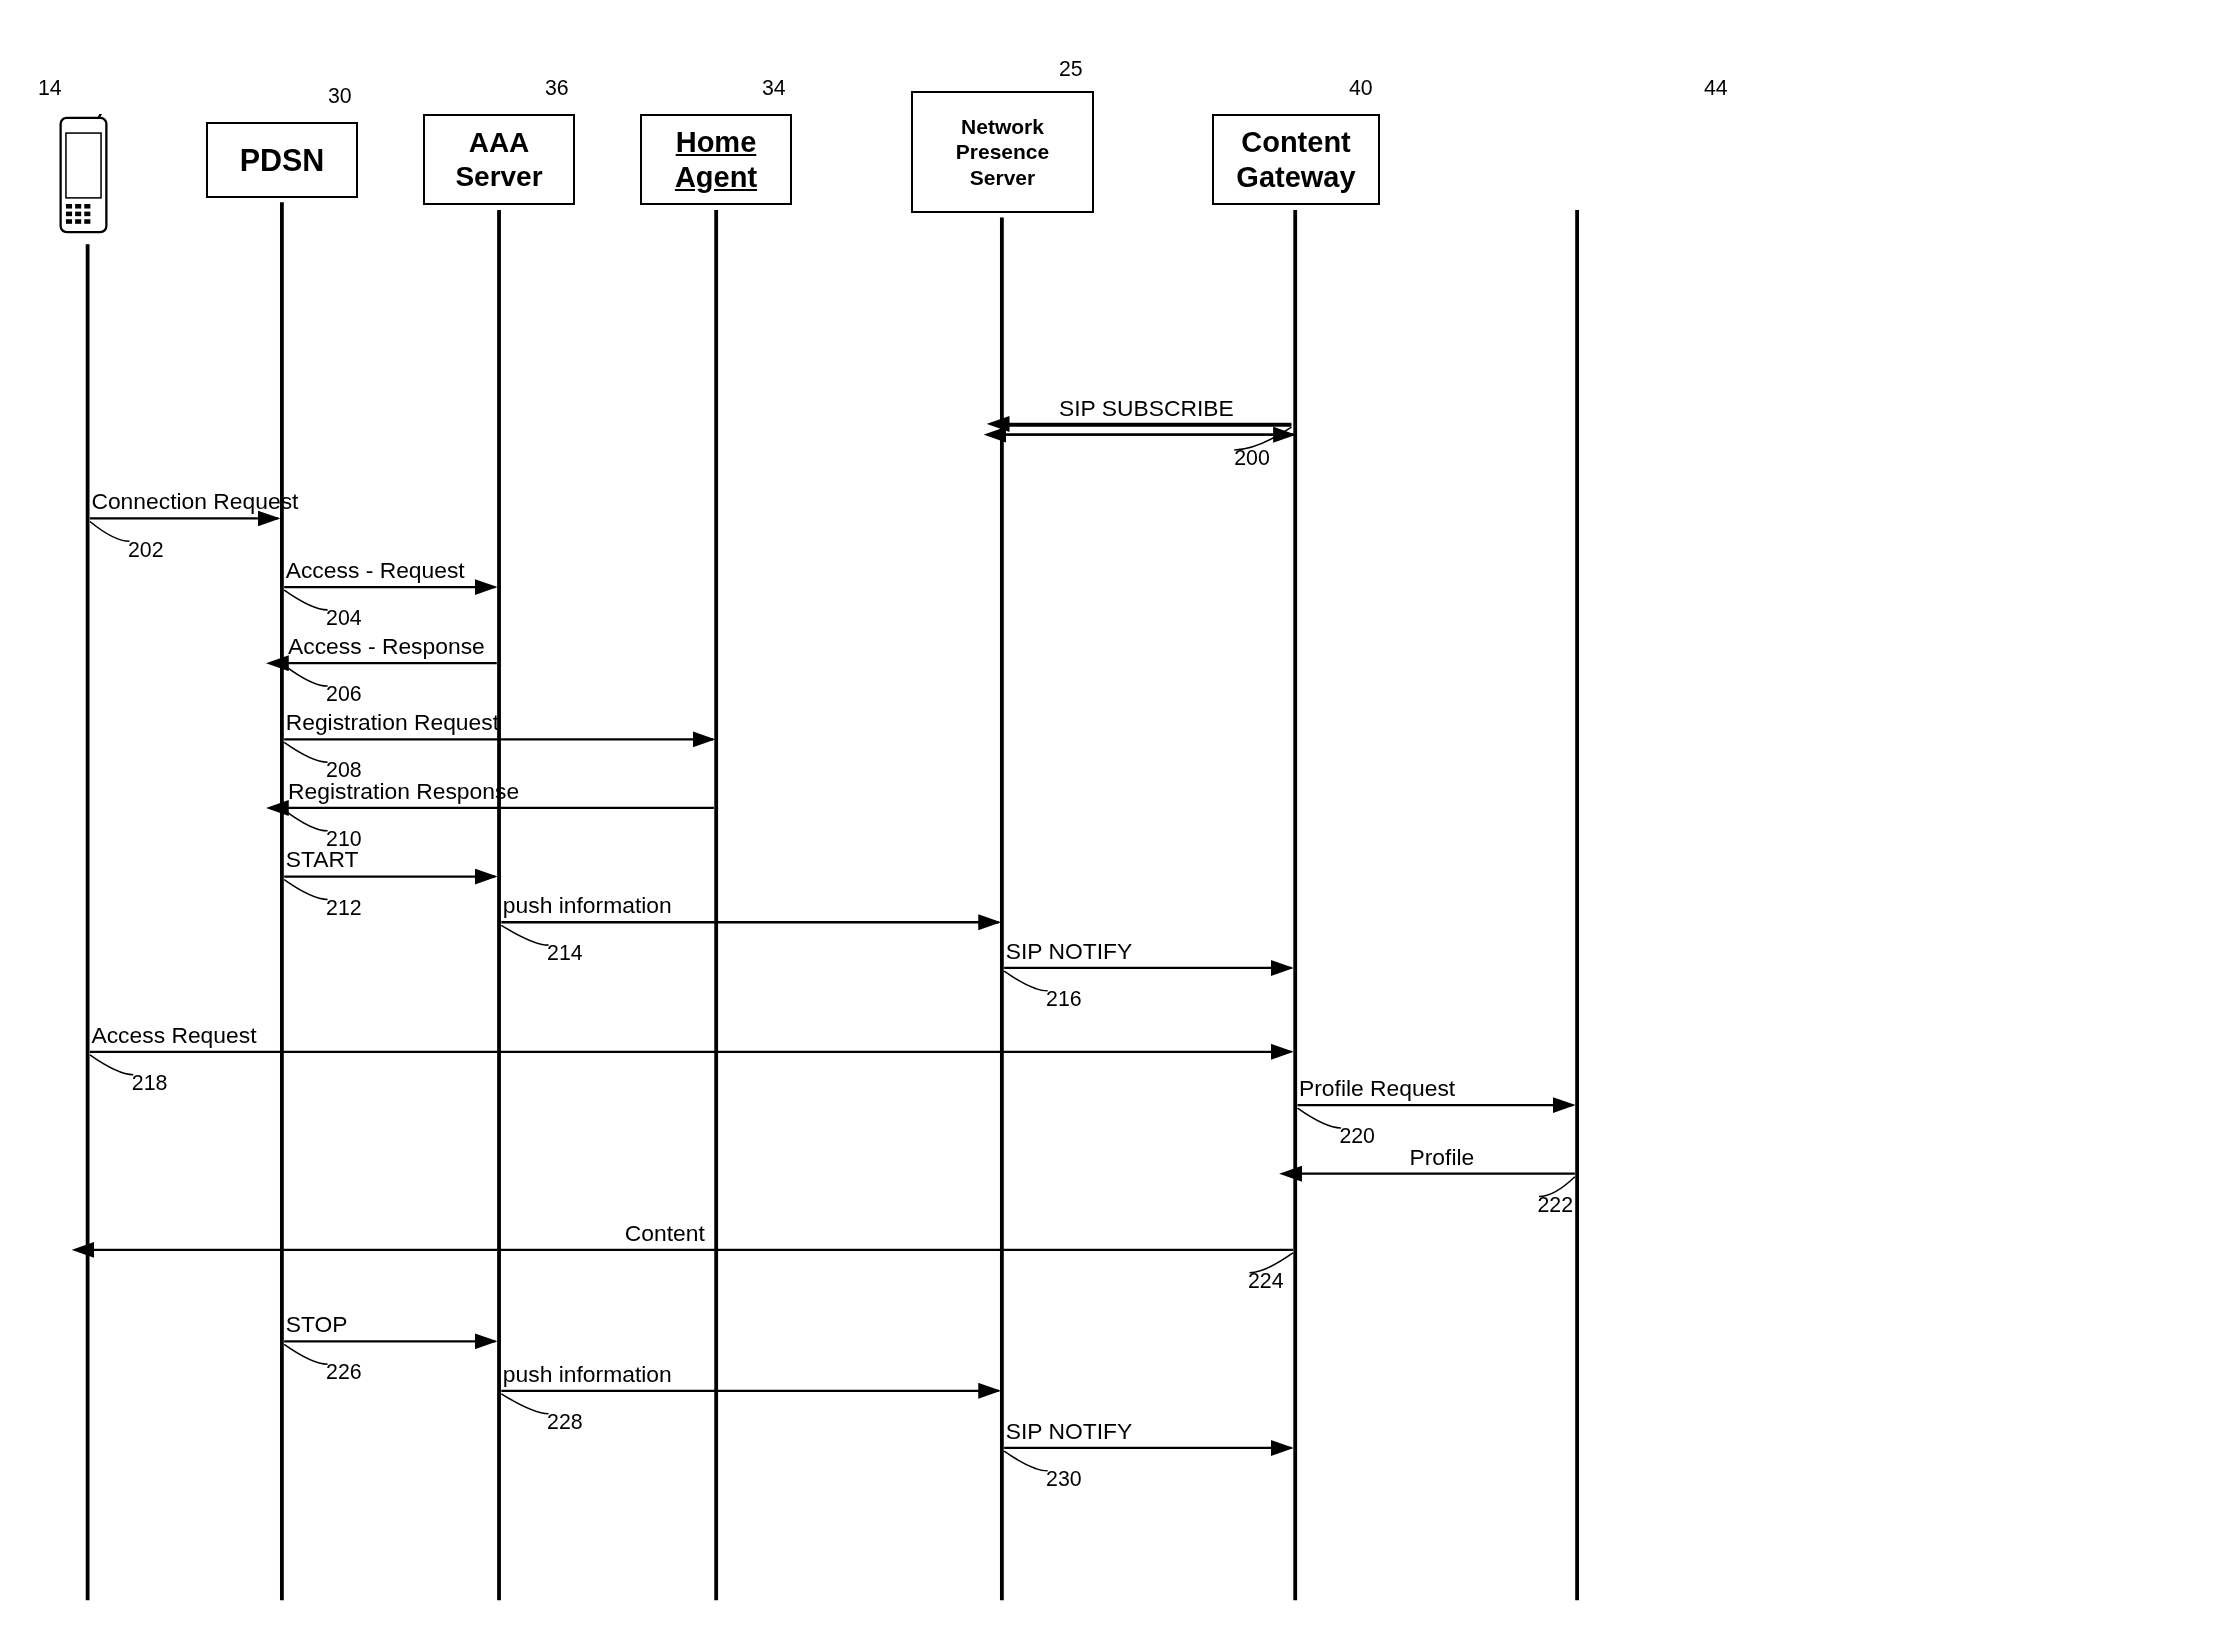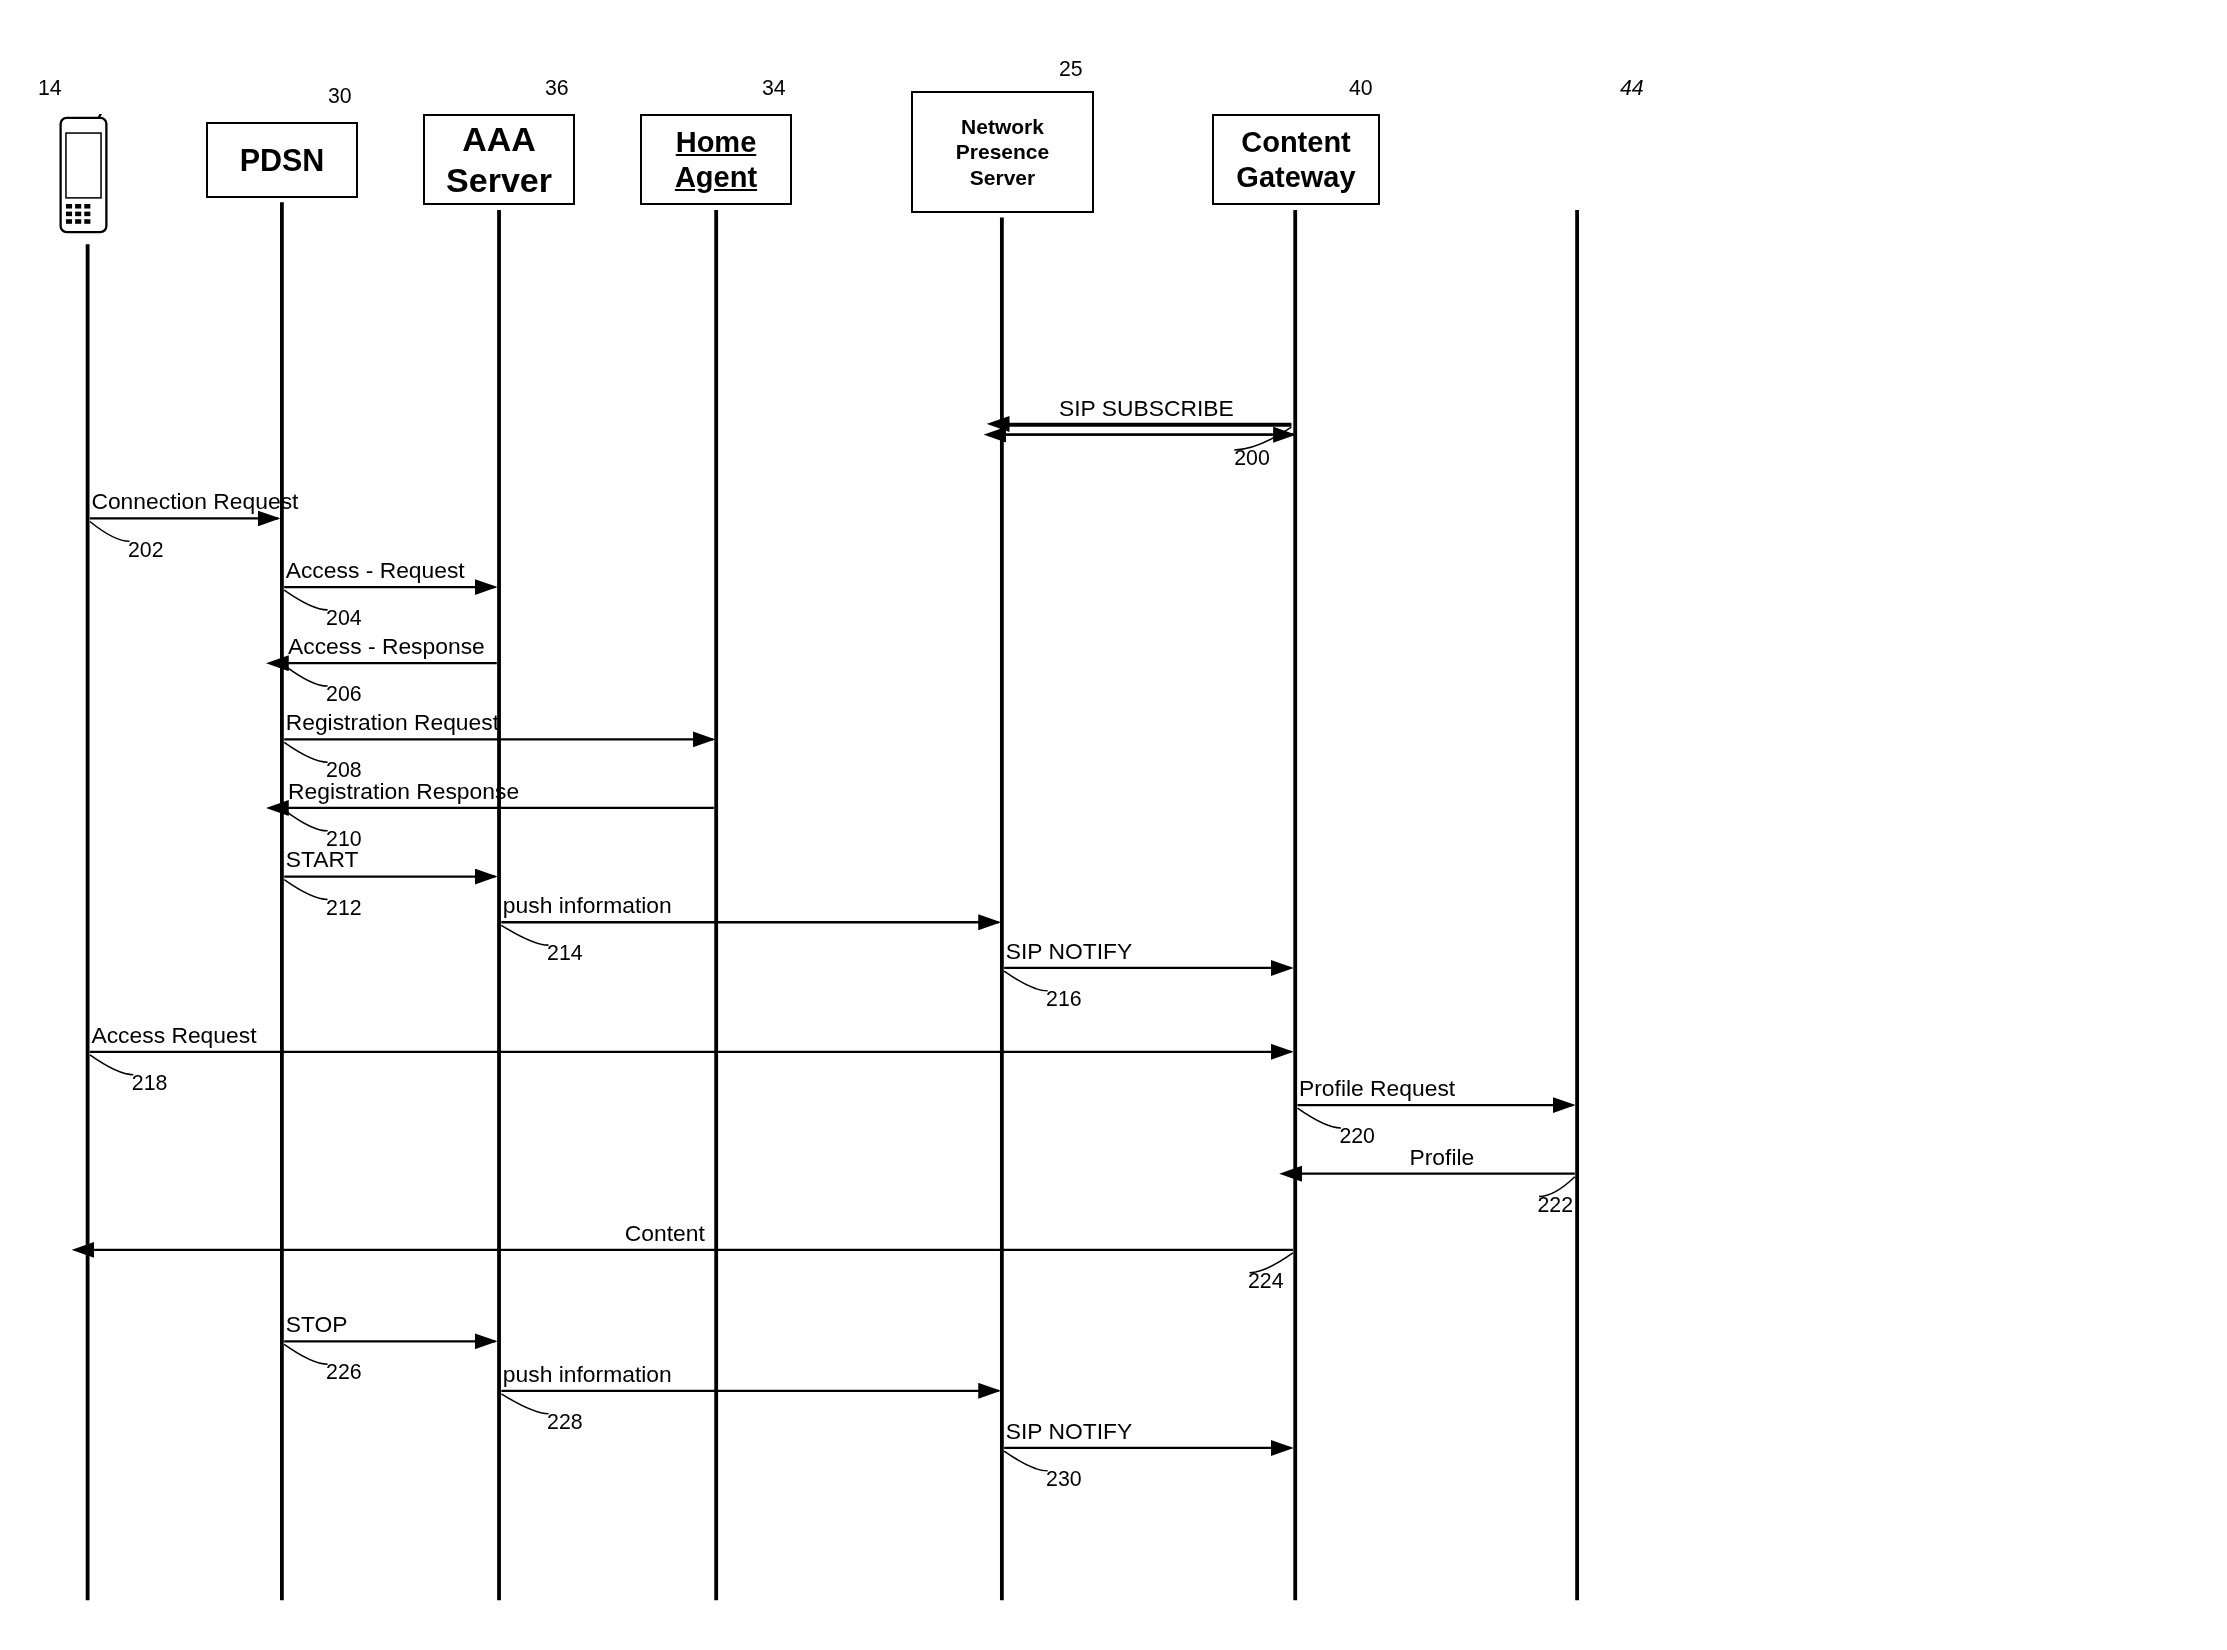--- a/index.html
+++ b/index.html
@@ -67,21 +67,21 @@
       <circle cx="75" cy="-15" r="4" fill="#000"></circle>
     </svg>
   </div>
   <div class="ref-num" style="left:38px; top:76px;">14</div>
 
   <div class="node-box" style="left:206px; top:122px; width:152px; height:76px; font-size:30.5px; font-weight:bold;">
     <span>PDSN</span>
   </div>
   <div class="ref-num" style="left:328px; top:84px;">30</div>
 
-  <div class="node-box" style="left:423px; top:114px; width:152px; height:91px; font-size:34px; font-weight:bold;">
+  <div class="node-box" style="left:423px; top:114px; width:152px; height:91px; font-size:28px; font-weight:bold;">
     <span style="white-space:pre-line;">AAA
 Server</span>
   </div>
   <div class="ref-num" style="left:545px; top:76px;">36</div>
 
   <div class="node-box" style="left:640px; top:114px; width:152px; height:91px; font-size:29px; font-weight:bold;text-decoration:underline;">
     <span style="white-space:pre-line;">Home
 Agent</span>
   </div>
   <div class="ref-num" style="left:762px; top:76px;">34</div>
@@ -92,21 +92,21 @@
 Server</span>
   </div>
   <div class="ref-num" style="left:1059px; top:57px;">25</div>
 
   <div class="node-box" style="left:1212px; top:114px; width:168px; height:91px; font-size:29px; font-weight:bold;">
     <span style="white-space:pre-line;">Content
 Gateway</span>
   </div>
   <div class="ref-num" style="left:1349px; top:76px;">40</div>
 
-  <div class="ref-num" style="left:1620px; top:76px;font-style:italic;">44</div>
+  <div class="ref-num" style="left:1704px; top:76px;">44</div>
 
   <svg class="arrows" xmlns="http://www.w3.org/2000/svg" viewBox="0 0 2923 2166" width="2227" height="1651">
     <defs>
       <marker id="arrowR" markerWidth="10" markerHeight="7" refX="9" refY="3.5" orient="auto">
         <polygon points="0 0, 10 3.5, 0 7" fill="#000"></polygon>
       </marker>
       <marker id="arrowL" markerWidth="10" markerHeight="7" refX="1" refY="3.5" orient="auto-start-reverse">
         <polygon points="0 0, 10 3.5, 0 7" fill="#000"></polygon>
       </marker>
     </defs>

